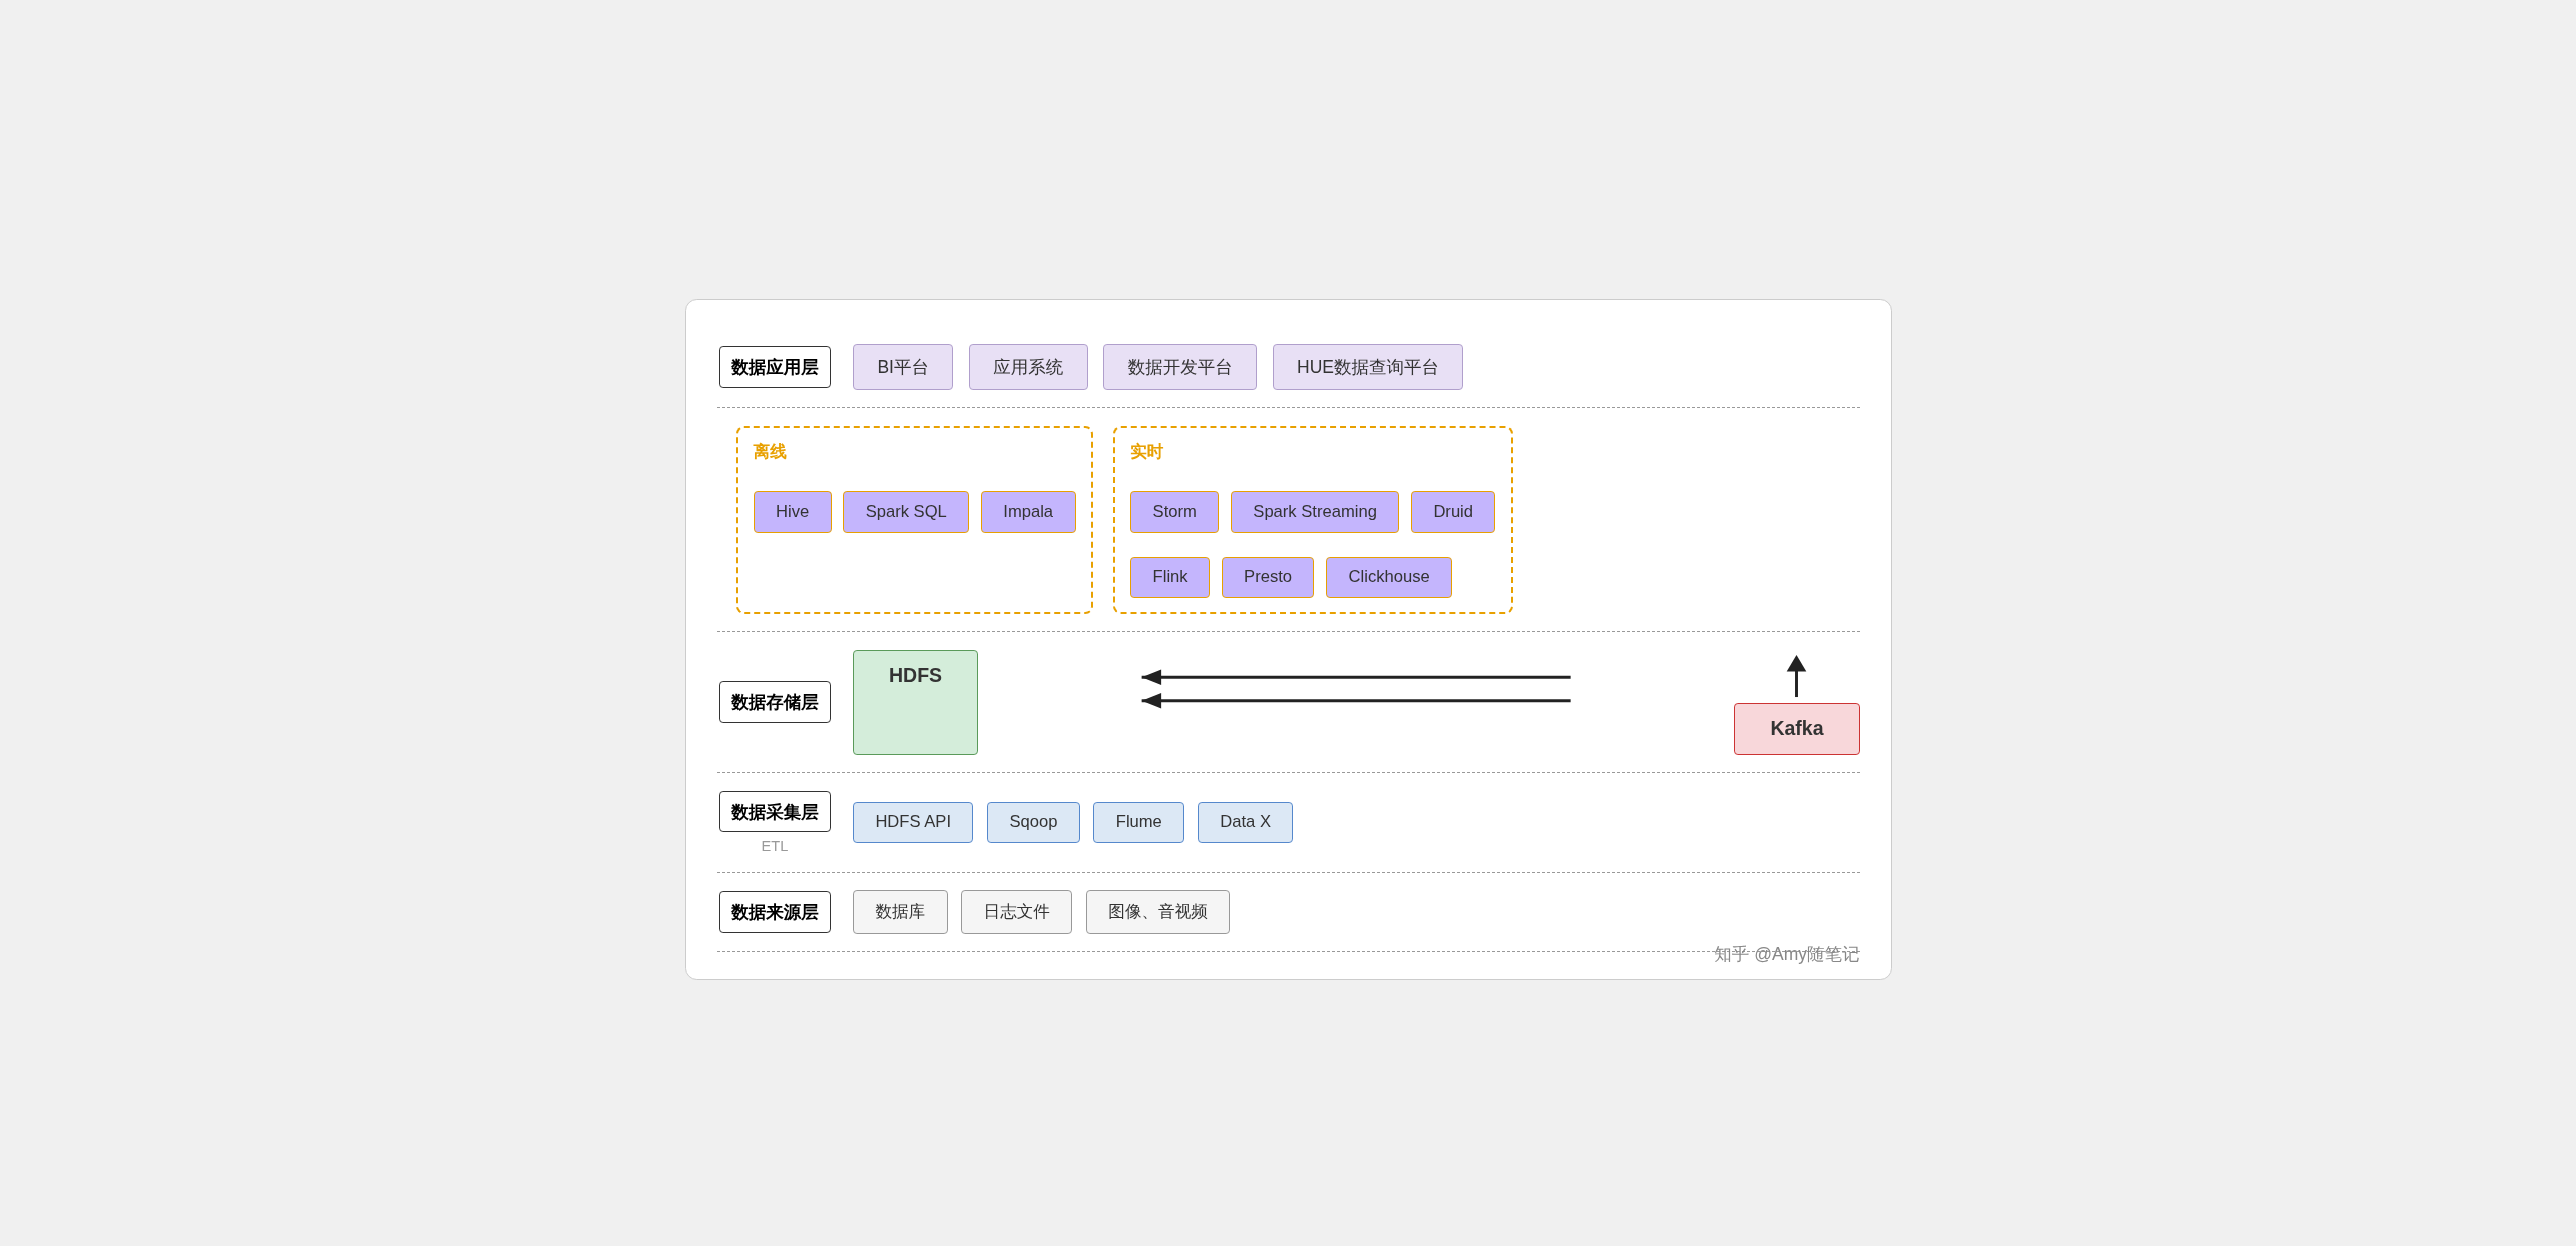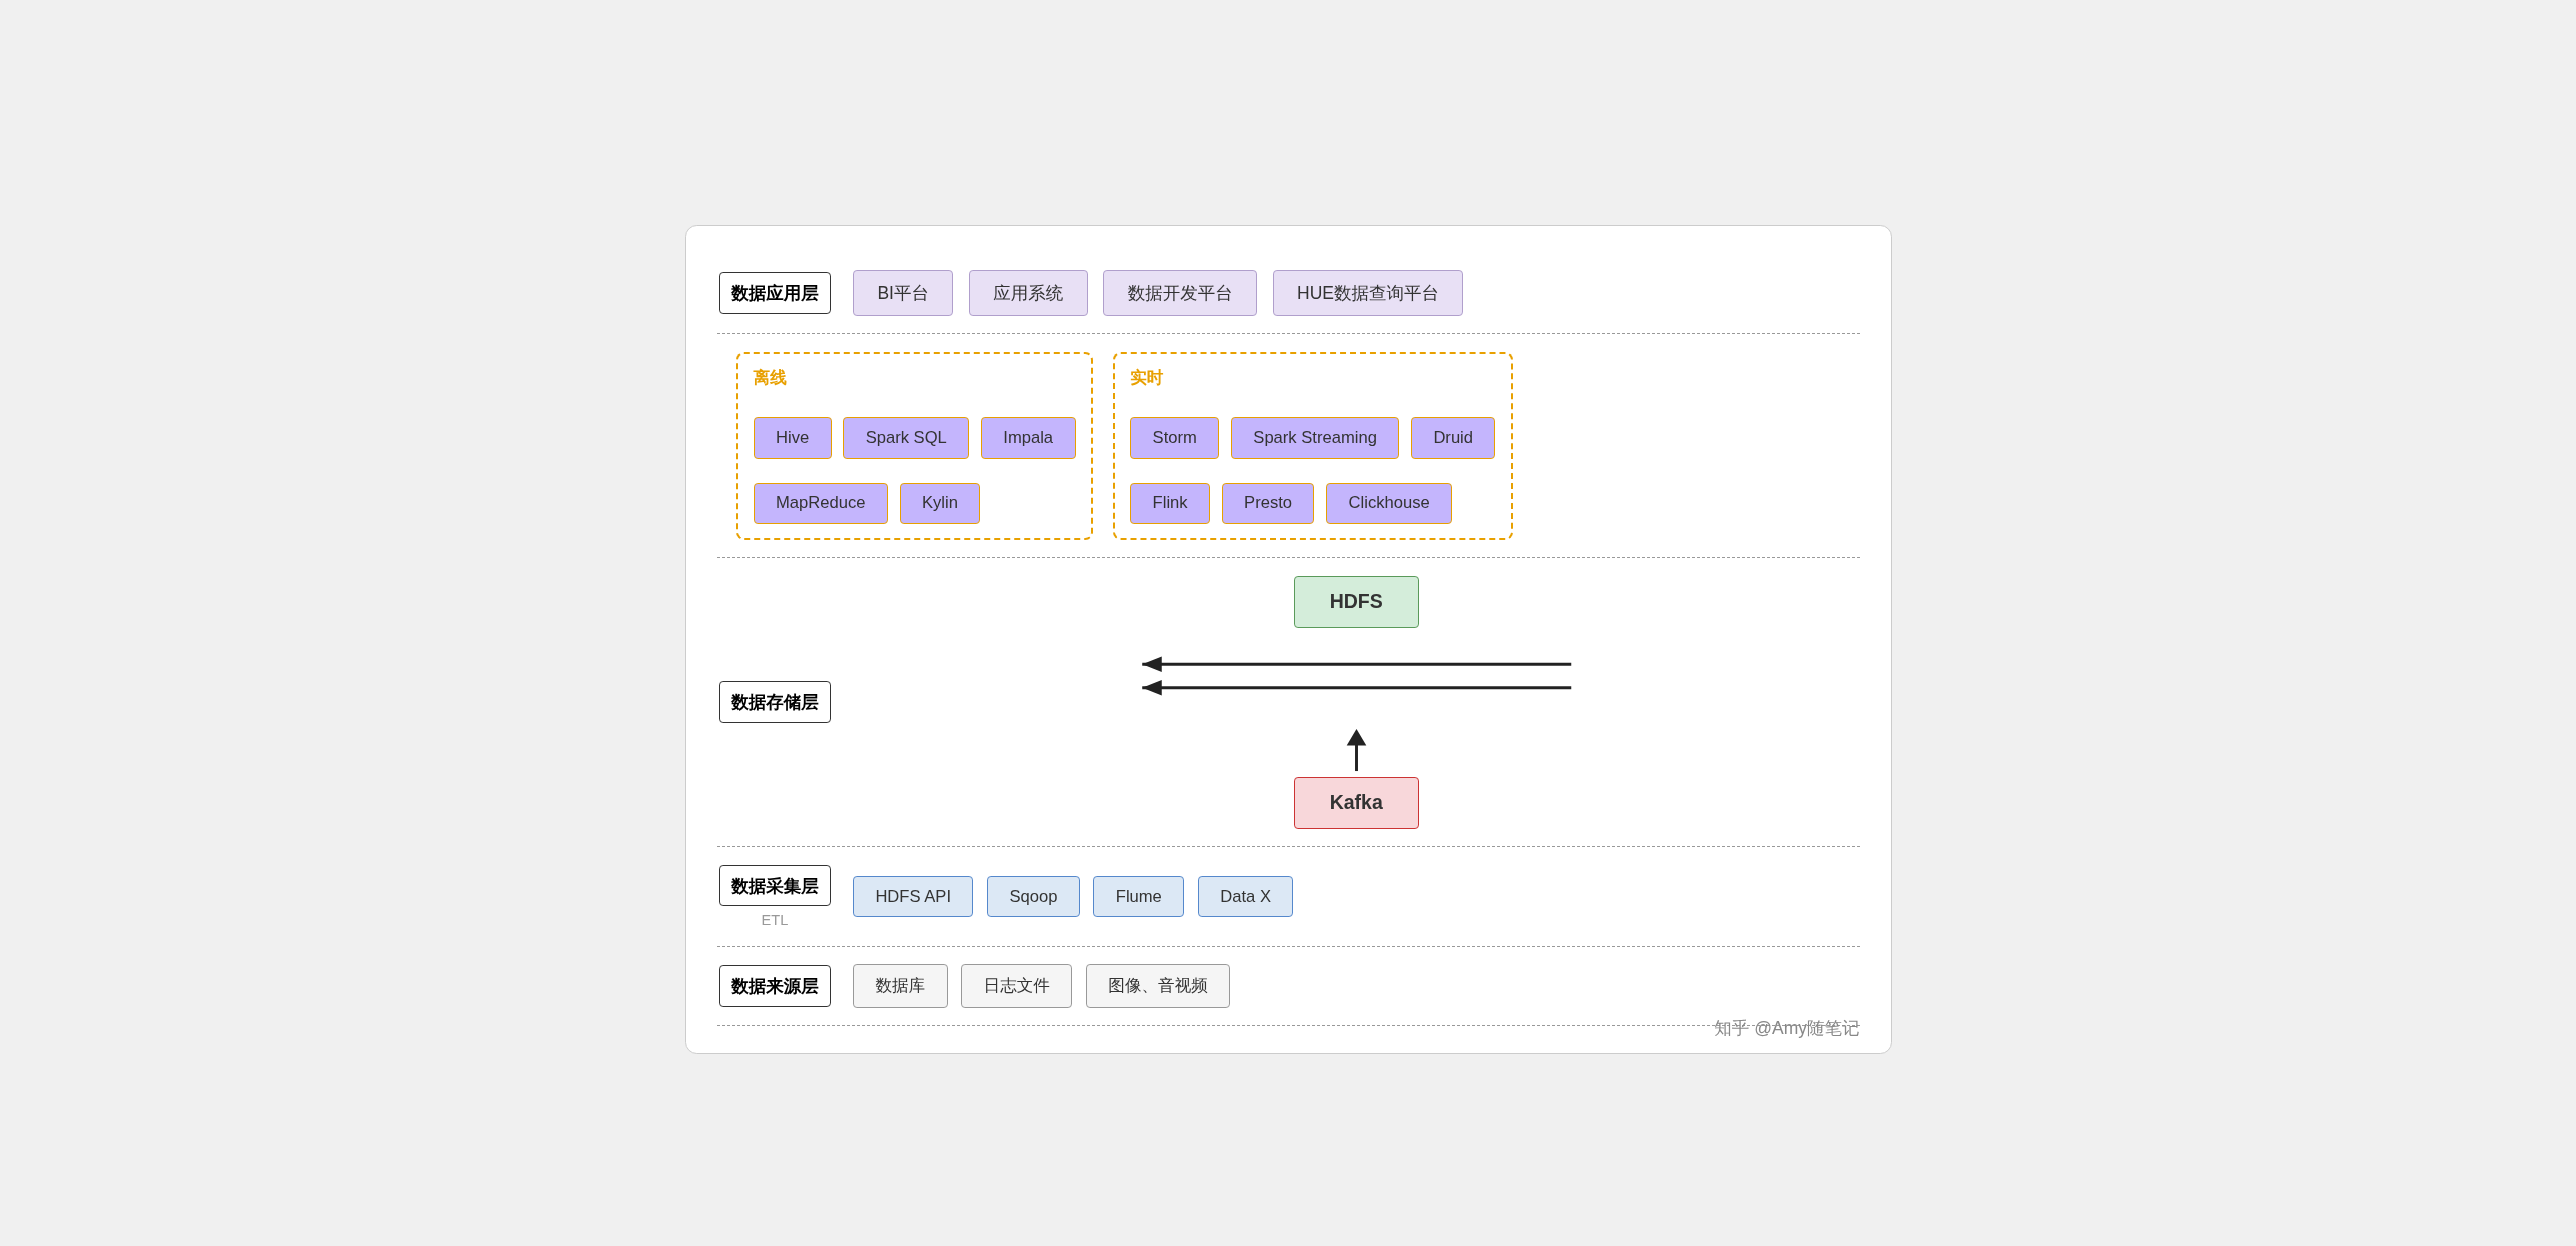--- a/index.html
+++ b/index.html
@@ -204,24 +204,20 @@
   <div class="row">
     <div class="row-content">
       <div class="compute-content">
 
         <div class="dashed-section">
           <div class="section-label">离线</div>
           <div class="box-row">
             <div class="box-orange">Hive</div>
             <div class="box-orange">Spark SQL</div>
             <div class="box-orange">Impala</div>
-          </div>
-          <div class="box-row">
-            <div class="box-orange">MapReduce</div>
-            <div class="box-orange">Kylin</div>
           </div>
         </div>
 
         <div class="dashed-section">
           <div class="section-label">实时</div>
           <div class="box-row">
             <div class="box-orange">Storm</div>
             <div class="box-orange">Spark Streaming</div>
             <div class="box-orange">Druid</div>
           </div>
@@ -234,21 +230,21 @@
 
       </div>
     </div>
   </div>
 
   <div class="row">
     <div class="row-label">
       <div class="row-label-box">数据存储层</div>
     </div>
     <div class="row-content">
-      <div style="display:flex; align-items:center; width:100%; gap:9px;flex-direction:column;">
+      <div style="display:flex; width:100%; gap:9px;">
 
         <div class="box-green">HDFS</div>
 
         <div style="flex:1; position:relative; height:78px; display:flex; align-items:center; justify-content:center;">
           <svg viewBox="0 0 500 80" width="100%" height="78">
 
             <line x1="470" y1="28" x2="30" y2="28" stroke="#222" stroke-width="3"></line>
             <polygon points="30,28 50,20 50,36" fill="#222"></polygon>
 
             <line x1="470" y1="52" x2="30" y2="52" stroke="#222" stroke-width="3"></line>

